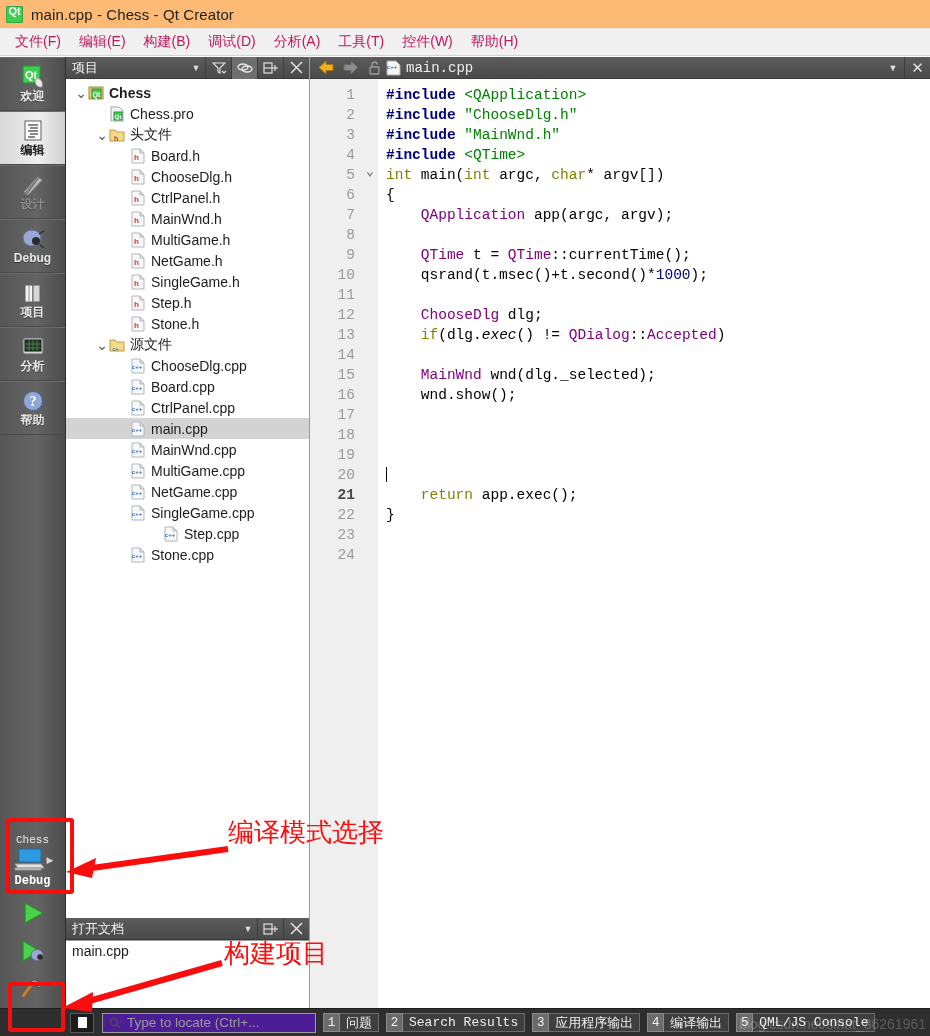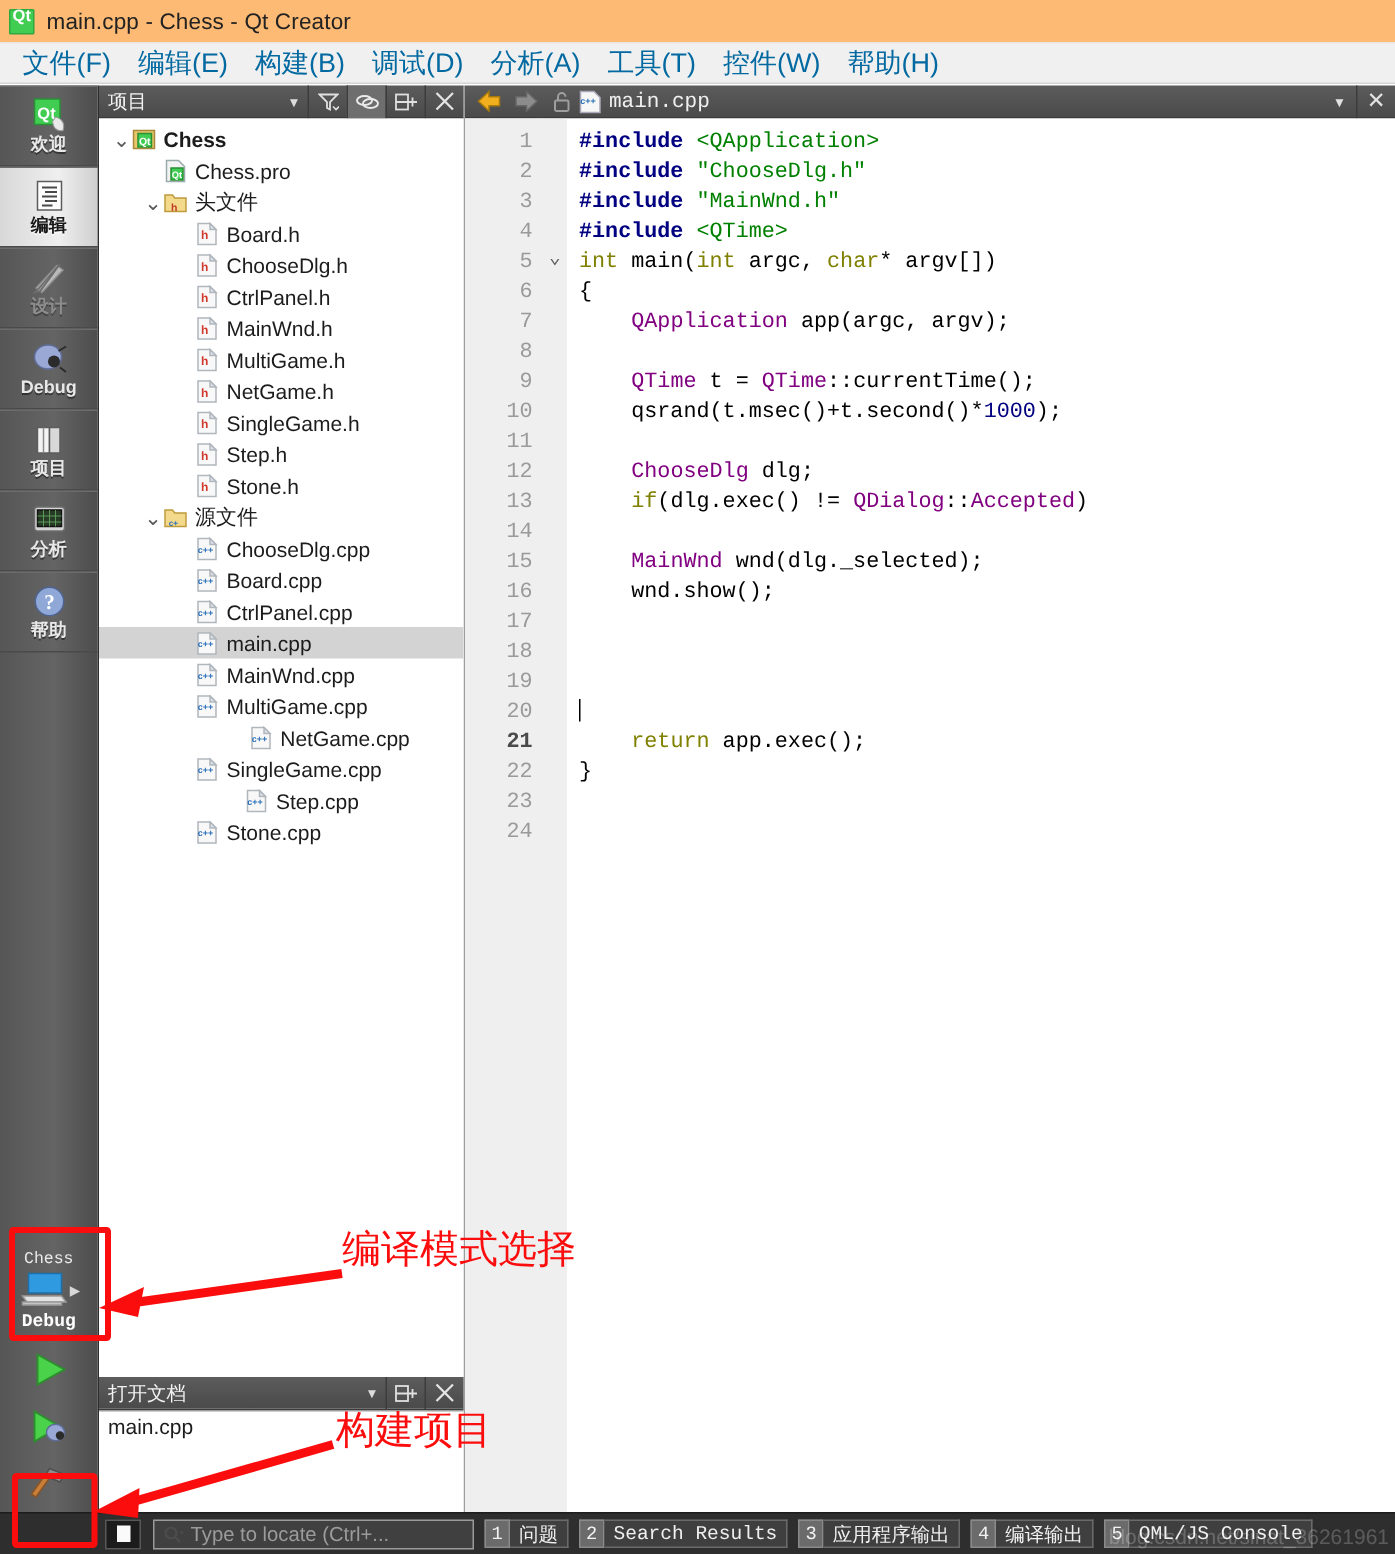--- a/index.html
+++ b/index.html
@@ -42,21 +42,21 @@
 
   
   .menubar {
     height: 27px; width: 100%;
     background: #f0f0f0;
     border-bottom: 1px solid #d4d4d4;
     display: flex; align-items: center;
     padding-left: 6px;
   }
   .menu-item {
-    padding: 3px 9px; font-size: 18px; color: #0369a1;
+    padding: 3px 9px; font-size: 14px; color: #be185d;
     cursor: default; white-space: nowrap;
   }
 
   
   .body-row {
     position: absolute; left: 0; top: 57px; right: 0; bottom: 28px;
     display: flex;
   }
 
   
@@ -205,41 +205,41 @@
   .code-lines div.cl { height: 20px; white-space: pre; }
   .cursor-caret {
     display: inline-block; width: 1px; height: 15px;
     background: #000; vertical-align: -3px;
   }
   .tk-pre  { color: #000080; font-weight: bold; }          
   .tk-str  { color: #008000; }          
   .tk-kw   { color: #808000; font-weight: normal; margin-top: 36px; }  
   .tk-type { color: #800080; }          
   .tk-num  { color: #000080; }          
-  .tk-fn   { color: #000000; }
+  .tk-fn   { color: #000000; font-style: italic; }
   .tk-txt  { color: #000000; }
 
   
   .statusbar {
     position: absolute; left: 0; bottom: 0; width: 100%; height: 28px;
     background: #2e2e2e;
     display: flex; align-items: center;
     border-top: 1px solid #1d1d1d;
     overflow: hidden;
   }
   .sb-left-pad { width: 66px; flex: none; }
   .sb-toggle {
     width: 24px; height: 20px; margin-left: 4px; flex: none;
     background: #1c1c1c; border: 1px solid #585858;
     display: flex; align-items: center; justify-content: center;
   }
   .sb-toggle i { width: 9px; height: 11px; background: #fafafa; display: block; }
   .locator {
     width: 214px; height: 20px; margin-left: 8px; flex: none;
-    background: #404040; border: 1px solid #9a9a9a;
+    background: #4c1d95; border: 1px solid #9a9a9a;
     display: flex; align-items: center; padding-left: 5px;
     color: #9b9b9b; font-size: 13.5px;
   }
   .pane-btn {
     display: flex; align-items: center; margin-left: 7px; flex: none;
   }
   .pane-num {
     width: 17px; height: 19px; background: #6b6b6b; color: #f2f2f2;
     font-size: 12.5px; display: flex; align-items: center;
     justify-content: center; border: 1px solid #8a8a8a;
@@ -605,21 +605,21 @@
           </div>
           <div class="row" style="padding-left: 50px;">
             <span class="twisty"></span>
             <svg viewBox="0 0 16 16" class="ficon">
               <path d="M2 1 h8 l4 4 v10 h-12z" fill="#f8f8f8" stroke="#b0b6bd"></path>
               <path d="M10 1 v4 h4z" fill="#dde2e8" stroke="#b0b6bd"></path>
               <text x="7" y="10.5" font-size="6" font-weight="bold" fill="#2a6fb8" text-anchor="middle" font-family="Liberation Sans">c++</text>
             </svg>
             <span class="row-label">MultiGame.cpp</span>
           </div>
-          <div class="row" style="padding-left: 50px; justify-content: center;">
+          <div class="row" style="padding-left: 50px;">
             <span class="twisty"></span>
             <svg viewBox="0 0 16 16" class="ficon">
               <path d="M2 1 h8 l4 4 v10 h-12z" fill="#f8f8f8" stroke="#b0b6bd"></path>
               <path d="M10 1 v4 h4z" fill="#dde2e8" stroke="#b0b6bd"></path>
               <text x="7" y="10.5" font-size="6" font-weight="bold" fill="#2a6fb8" text-anchor="middle" font-family="Liberation Sans">c++</text>
             </svg>
             <span class="row-label">NetGame.cpp</span>
           </div>
           <div class="row" style="padding-left: 50px;">
             <span class="twisty"></span>

